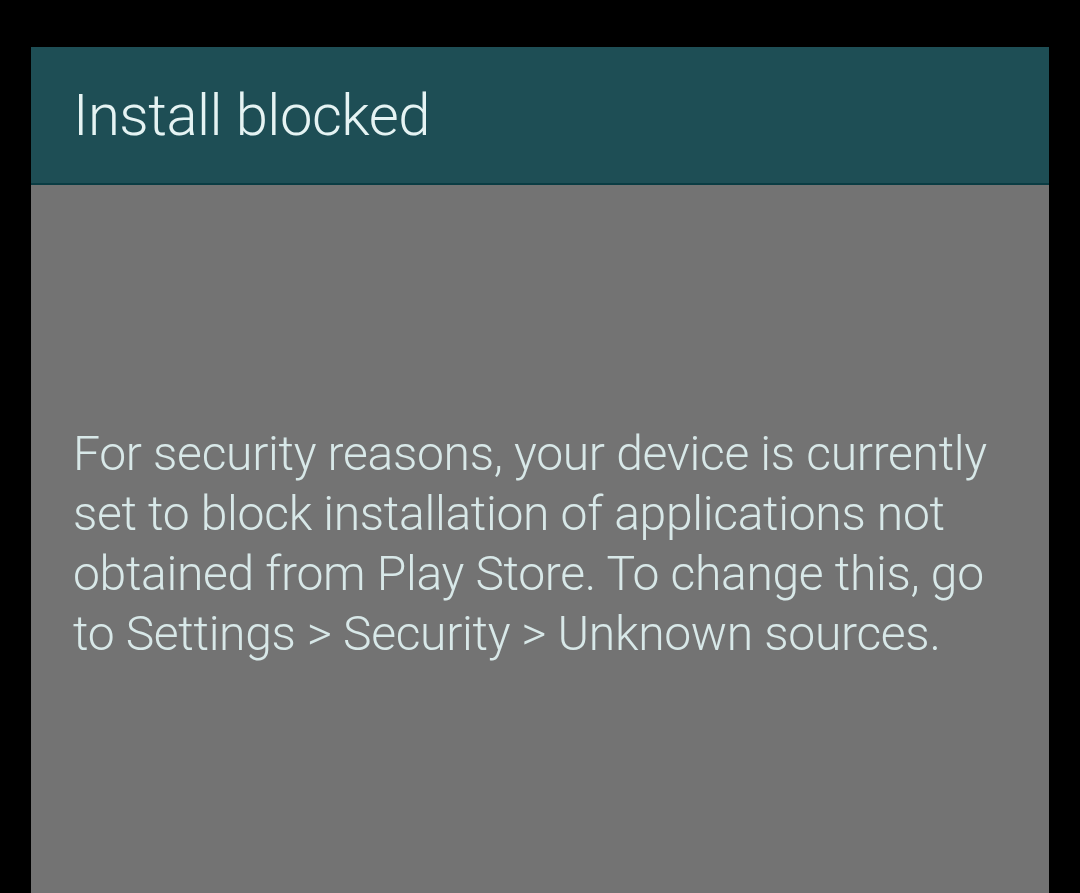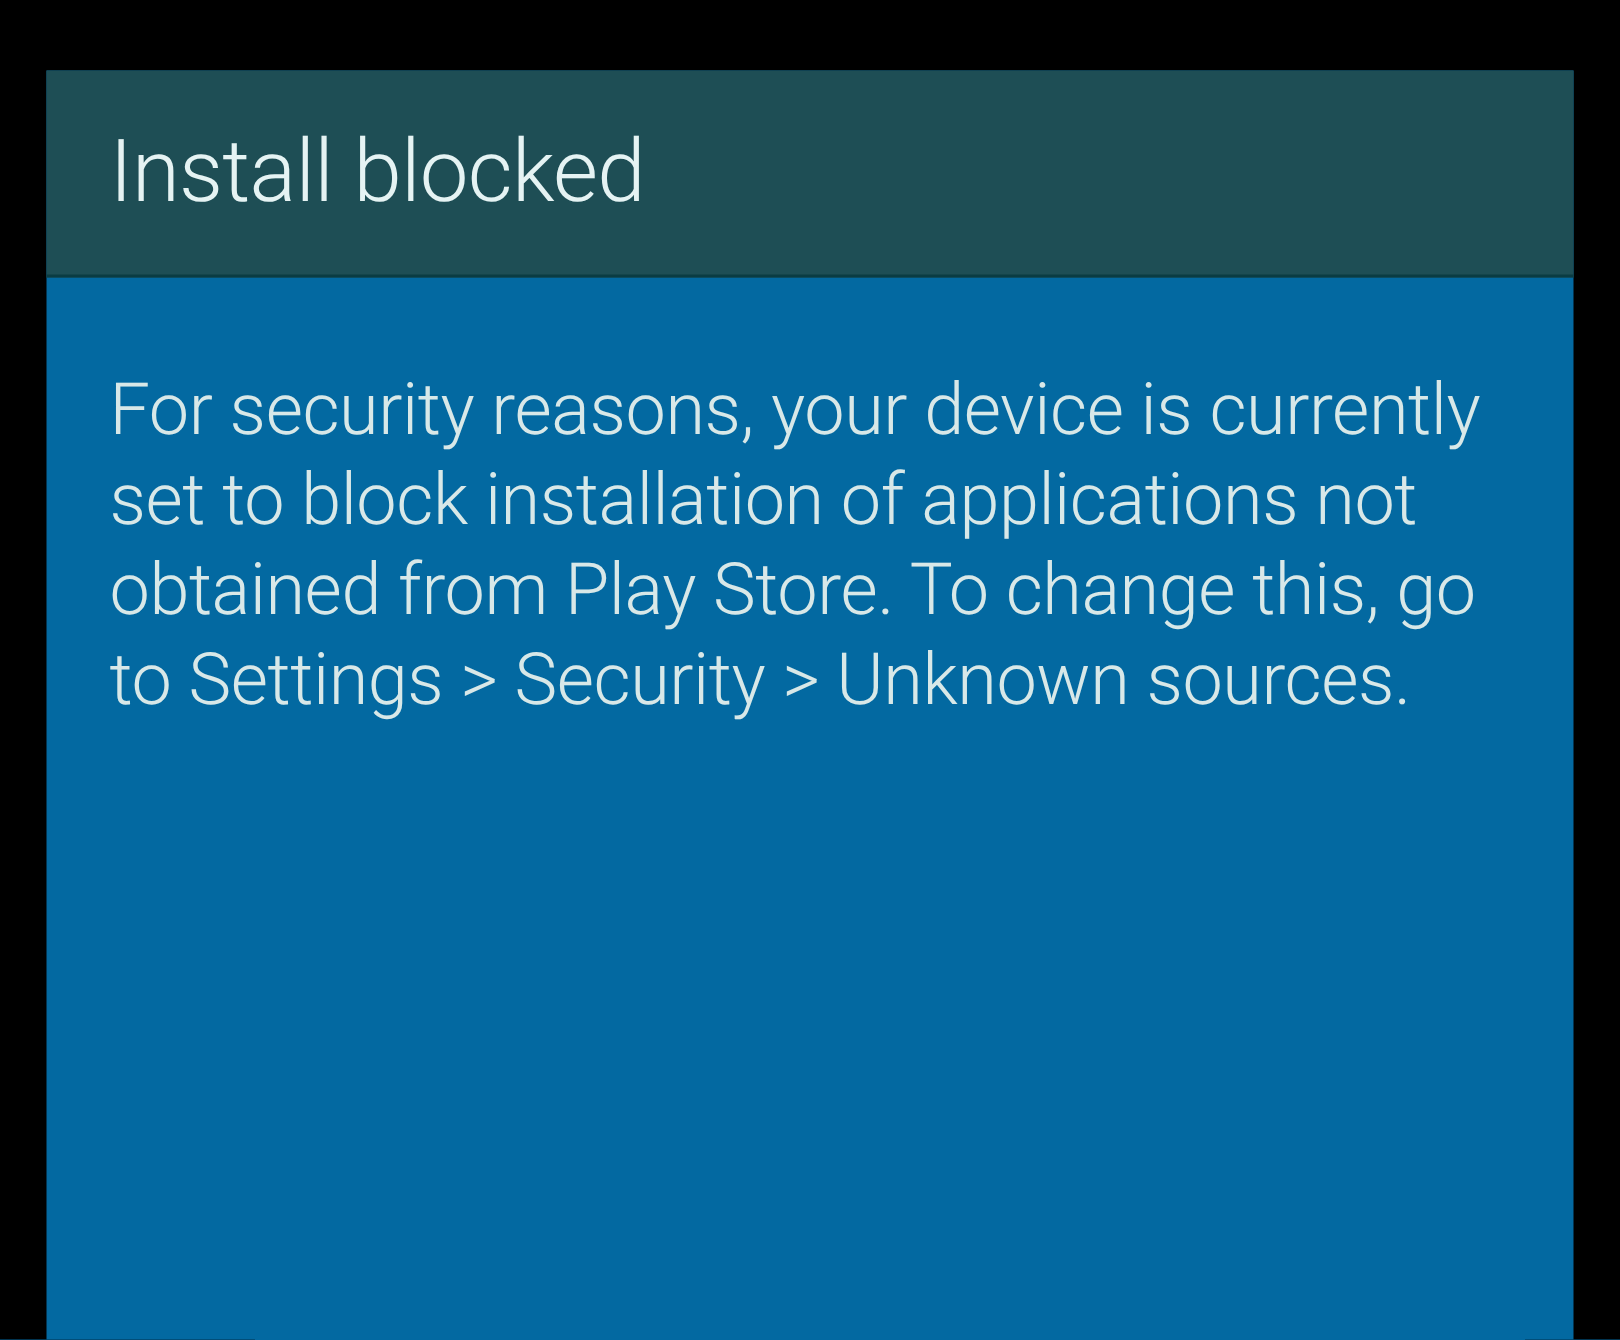--- a/index.html
+++ b/index.html
@@ -14,21 +14,21 @@
       background: #000000;
       font-family: -apple-system, BlinkMacSystemFont, "Segoe UI", Roboto, Helvetica, Arial, sans-serif;
       display: flex;
       align-items: center;
       justify-content: center;
     }
     
     .dialog {
       width: 1018px;
       height: 848px;
-      background: #0369a1;
+      background: #737373;
       display: flex;
       flex-direction: column;
       margin-top: 48px;
     }
     
     .dialog-header {
       background: #1e4e55;
       padding: 34px 42px;
       border-bottom: 2px solid #0a3c43;
     }
@@ -37,21 +37,21 @@
       color: #e5f3f3;
       font-size: 58px;
       font-weight: 300;
       letter-spacing: -0.5px;
     }
     
     .dialog-body {
       flex: 1;
       padding: 58px 42px 50px 42px;
       display: flex;
-      align-items: flex-start;
+      align-items: center;
     }
     
     .dialog-message {
       color: #d8e8e8;
       font-size: 48px;
       font-weight: 300;
       line-height: 1.25;
       letter-spacing: -0.3px;
     }
     

